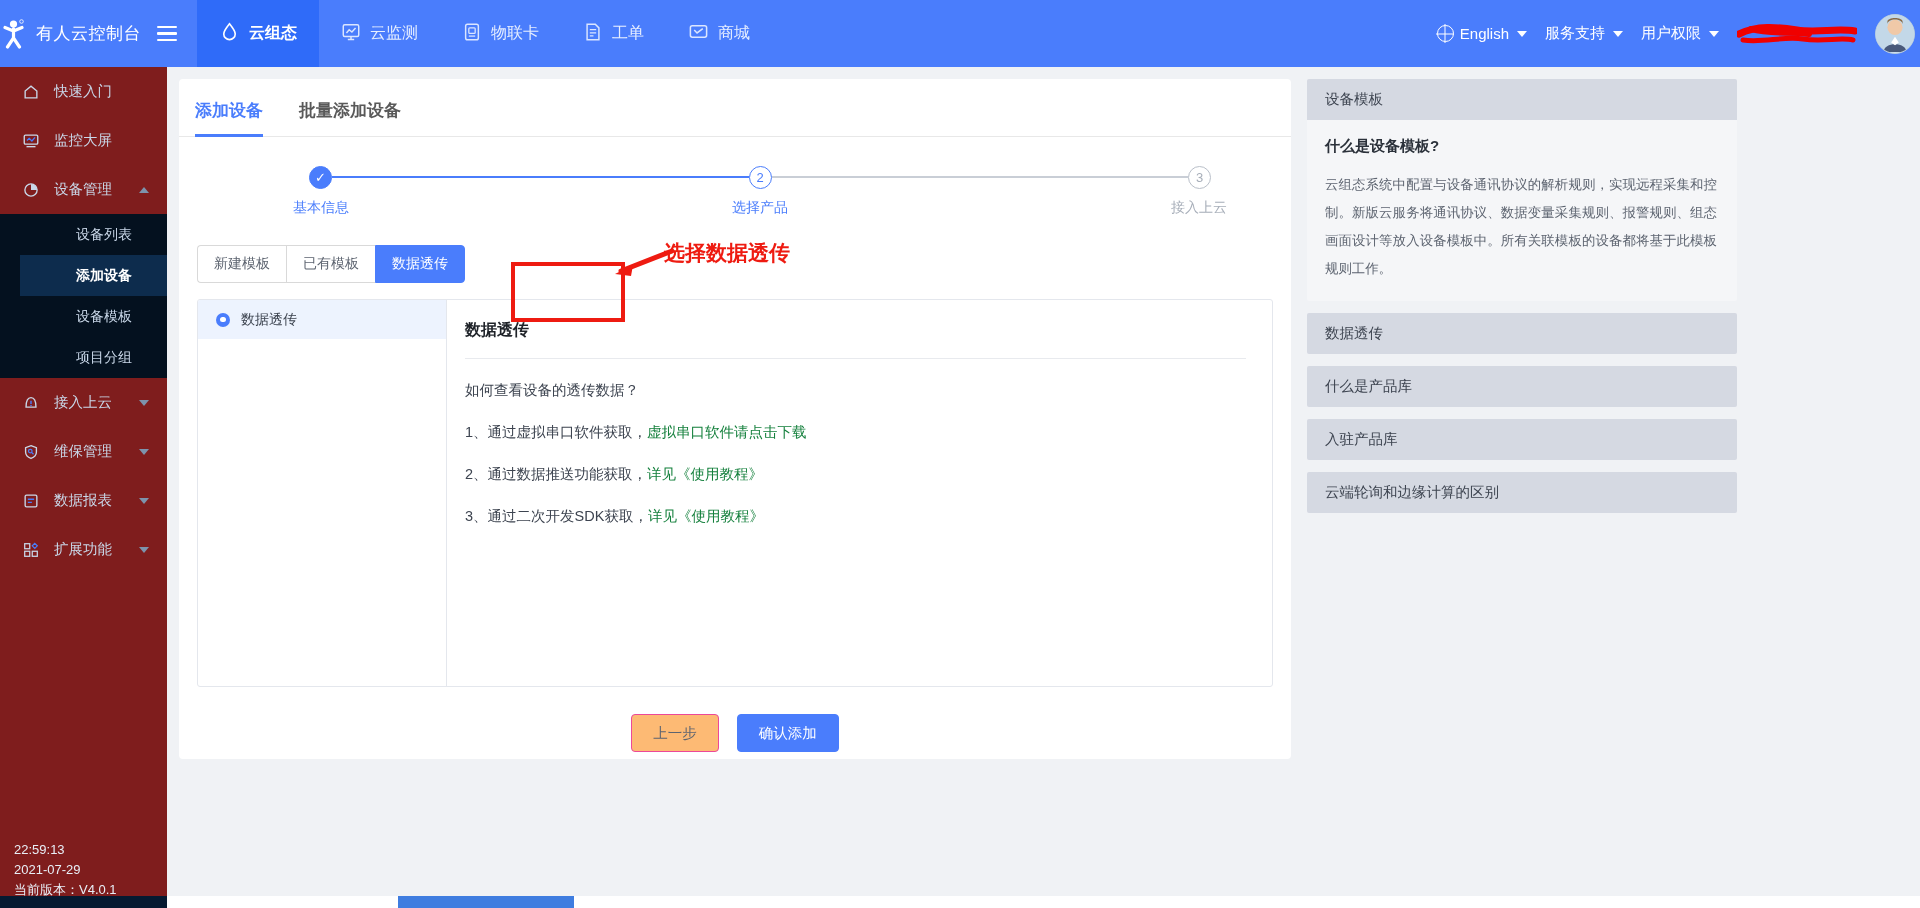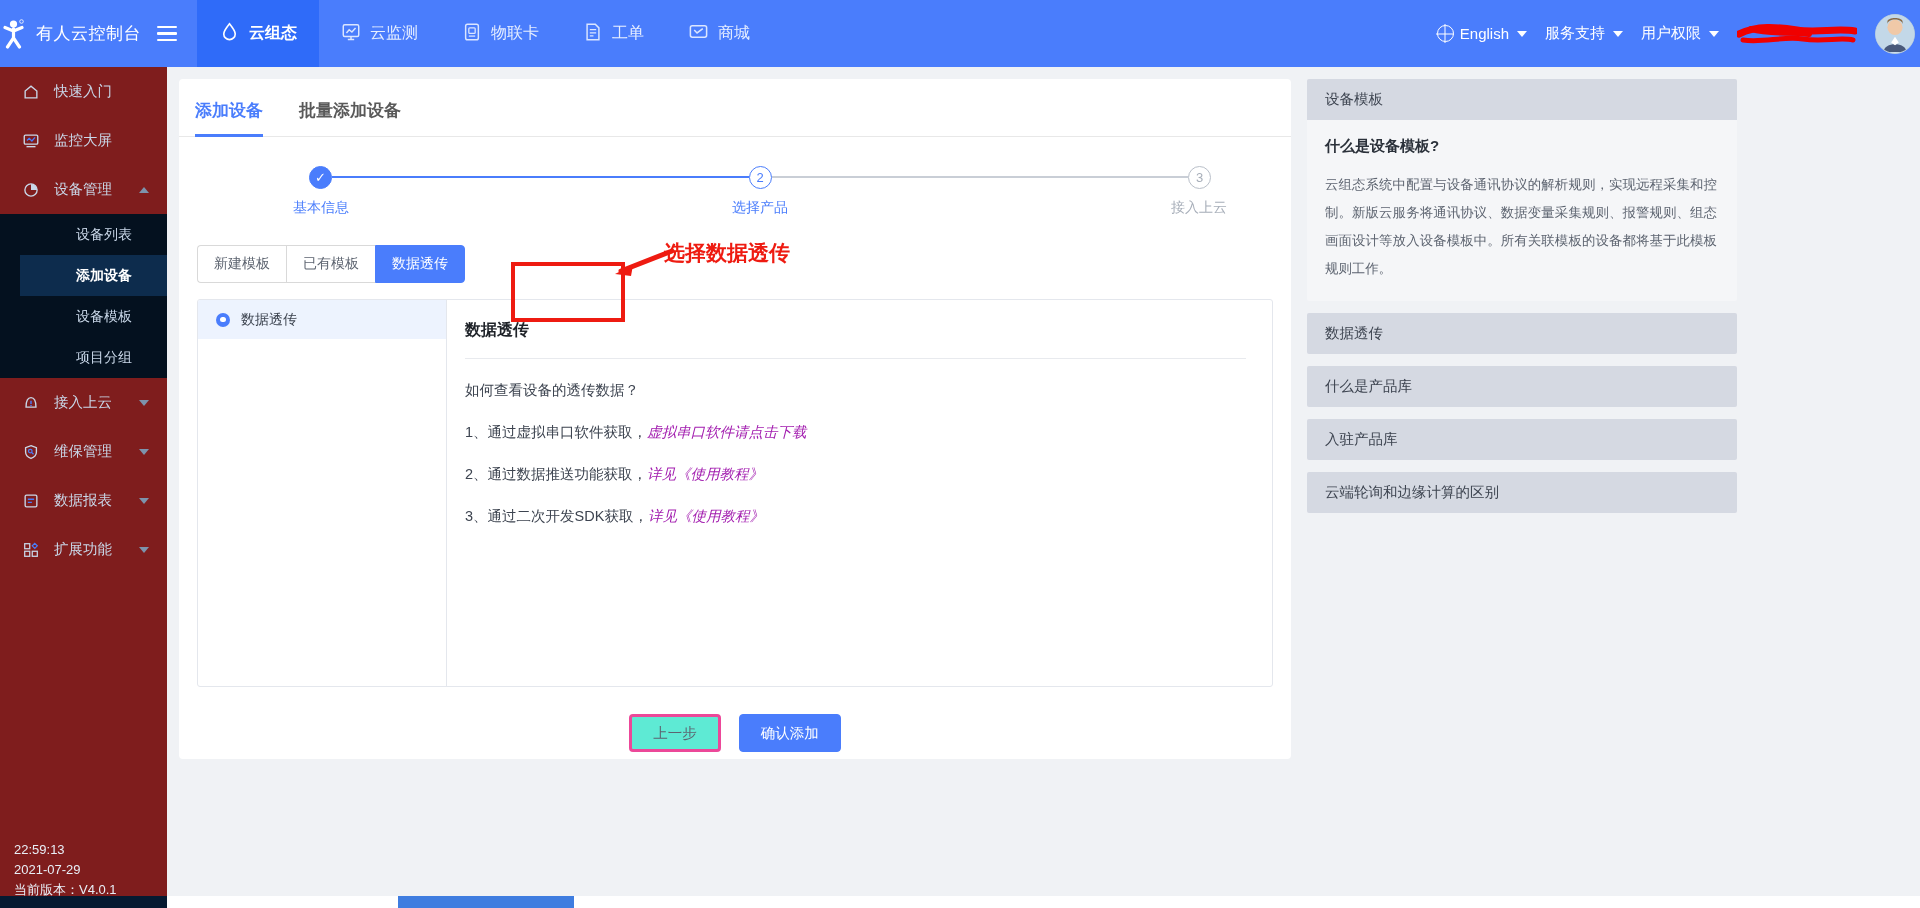--- a/index.html
+++ b/index.html
@@ -152,29 +152,29 @@
   }
   .radio-dot {
     width:14px;height:14px;border-radius:50%;background:#4a7dfc;position:relative;flex:0 0 14px;
   }
   .radio-dot::after{content:"";position:absolute;left:4.3px;top:4.3px;width:5.4px;height:5.4px;border-radius:50%;background:#fff;}
   .panel-right { flex:1; padding:20px 26px 0 18px; }
   .panel-right h3 { font-size:16px; font-weight:bold; color:#1f2329; padding-bottom:17px; }
   .panel-divider { height:1px; background:#e8eaee; margin-bottom:22px; }
   .qline { font-size:14.5px; color:#3d4450; margin-bottom:23px; }
   .step-line-item { font-size:14.5px; color:#3d4450; margin-bottom:23px; }
-  .step-line-item a { color:#a21caf; text-decoration:none; cursor:pointer;font-style:italic; }
+  .step-line-item a { color:#15803d; text-decoration:none; cursor:pointer; }
 
   
   .card-actions { display:flex; justify-content:center; gap:18px; margin-top:27px; }
   .btn {
     height:38px; min-width:80px; padding:0 21px; border-radius:4px; font-size:14.5px;
     display:flex; align-items:center; justify-content:center; cursor:pointer;
   }
-  .btn-default { background:#5eead4; border:3px solid #ec4899; color:#5d6470; }
+  .btn-default { background:#fdba74; border:1px solid #ec4899; color:#5d6470; }
   .btn-primary { background:#4a7dfc; border:1px solid #4a7dfc; color:#fff; }
 
   
   .help { position:absolute; top:12px; left:1140px; width:430px; }
   .help-head {
     background:#d5d9e2; color:#3d4450; font-size:14.5px; height:41px;
     display:flex; align-items:center; padding-left:18px; border-radius:2px 2px 0 0; cursor:pointer;
   }
   .help-body { background:#f5f6f8; padding:17px 20px 18px 18px; border-radius:0 0 2px 2px; }
   .help-body h4 { font-size:15px; color:#2b313a; font-weight:bold; margin-bottom:15px; }

